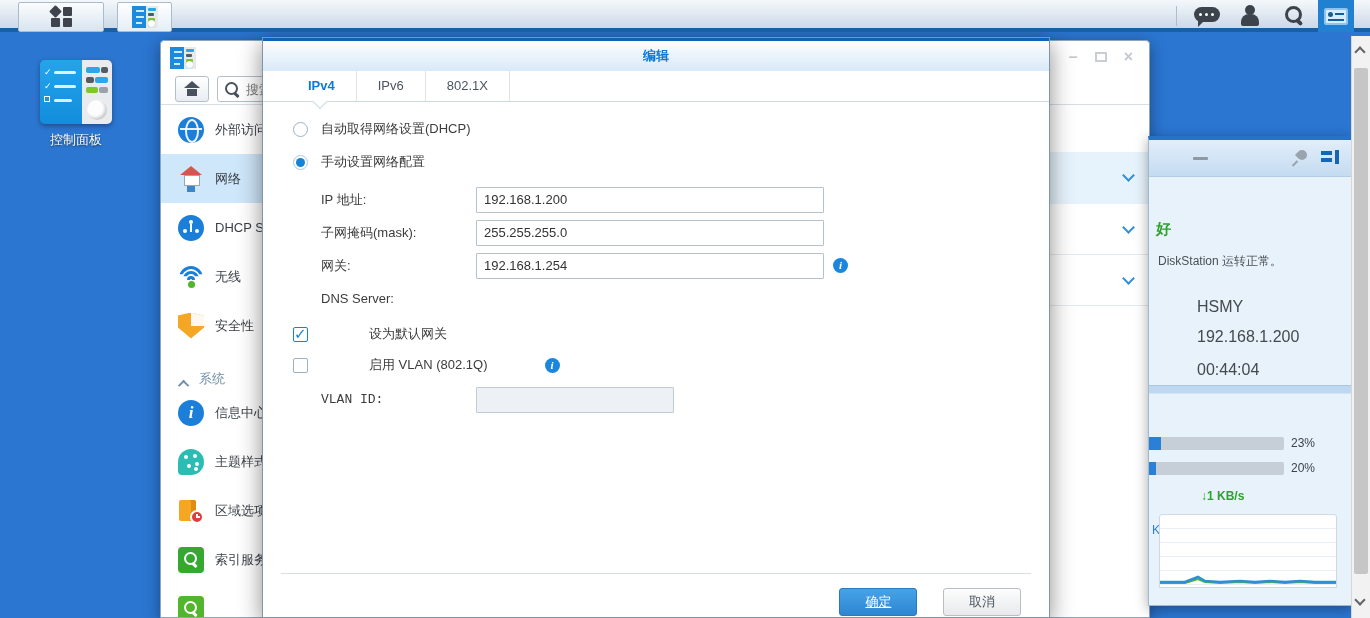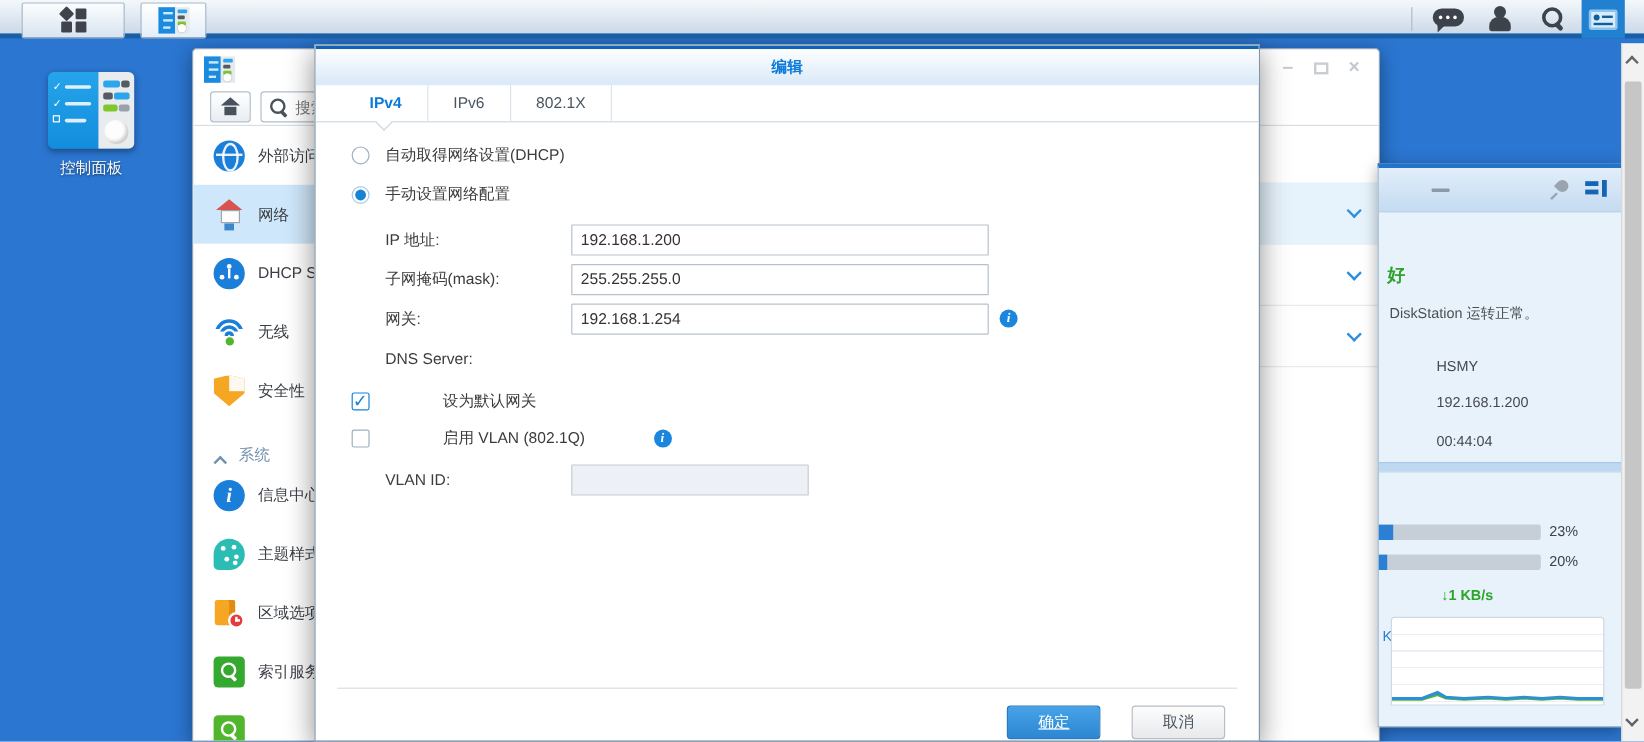--- a/index.html
+++ b/index.html
@@ -151,42 +151,42 @@
   .field-row { margin:0 0 6px 28px; display:flex; align-items:center; height:27px; }
   .field-row .flabel { width:155px; flex:0 0 155px; }
   .txt { width:348px; height:26px; border:1px solid #b6c1cc; border-radius:1px; padding:0 7px; font-size:13px; color:#333; font-family:inherit; outline:none; }
   .txt:disabled { background:#edf1f5; border-color:#c3ccd4; width:198px; }
   .info-ic { position:relative; width:15px; height:15px; background:#1b86dd; border-radius:50%; color:#fff; flex:0 0 15px;
     font-family:"Liberation Serif",serif; font-style:italic; font-weight:bold; font-size:11px; line-height:15px; text-align:center; margin-left:9px; cursor:pointer; }
   .cbx-row { margin:13px 0 0 0; display:flex; align-items:center; cursor:pointer;gap:48px; }
   .cbx { position:relative; width:15px; height:15px; border:1px solid #9db0c0; background:#fff; border-radius:2px; margin-right:13px; flex:0 0 15px; }
   .cbx.checked { border-color:#1583d6; }
   .cbx.checked::after { content:"\2713"; position:absolute; left:0px; top:-3px; color:#1583d6; font-weight:bold; font-size:15px; }
-  .vlan-row { margin:12px 0 0 28px; }
+  .vlan-row { margin:12px 0 0 28px;font-family:Liberation Mono, monospace; }
   .dlg-footer { position:absolute; left:18px; right:18px; bottom:0; height:44px; border-top:1px solid #d9dee3; text-align:right; }
   .btn { height:28px; padding:0 25px; font-size:13px; border-radius:3px; margin-top:14px; cursor:pointer; font-family:inherit; }
   .btn-ok { background:linear-gradient(#46a3e8,#2e86d1); border:1px solid #2a7abe; color:#fff; margin-right:22px;text-decoration:underline; }
   .btn-cancel { background:linear-gradient(#fdfdfd,#e7e9eb); border:1px solid #b8bec4; color:#4a5560; margin-right:10px; }
 
   
   .widget-panel { position:absolute; left:1148px; top:136px; width:204px; height:470px; background:#e8f2fb;
     border:1px solid #9fb9d0; border-top:4px solid #2573c8; box-shadow:0 3px 12px rgba(0,0,0,.35); z-index:5; overflow:hidden; }
   .wp-header { position:relative; height:37px; background:linear-gradient(#e2eefa,#c4dbf1); border-bottom:1px solid #b3cce4; }
   .wp-min { position:absolute; left:44px; top:17px; width:15px; height:3px; background:#8d99a5; border-radius:1px; cursor:pointer; }
   .pin-ic { position:absolute; right:42px; top:9px; width:18px; height:18px; cursor:pointer; }
   .pin-ic::before { content:""; position:absolute; left:6px; top:1px; width:10px; height:10px; background:#9aa4ae; border-radius:50% 50% 50% 0; transform:rotate(45deg); }
   .pin-ic::after { content:""; position:absolute; left:3px; top:11px; width:2px; height:7px; background:#9aa4ae; transform:rotate(45deg); }
   .panel-ic { position:absolute; right:12px; top:10px; width:18px; height:15px; cursor:pointer; }
   .panel-ic i { position:absolute; background:#1565b5; }
   .panel-ic i:nth-child(1){ left:0; top:1px; width:11px; height:4px; }
   .panel-ic i:nth-child(2){ left:0; top:8px; width:11px; height:4px; }
   .panel-ic i:nth-child(3){ right:0; top:0; width:4px; height:14px; }
   .wp-status { position:absolute; left:7px; top:80px; color:#2fa12f; font-size:15px; font-weight:bold; }
   .wp-msg { position:absolute; left:9px; top:113px; color:#4a4f55; font-size:12px; white-space:nowrap; }
-  .wp-val { position:absolute; left:48px; color:#44494f; font-size:12px; }
+  .wp-val { position:absolute; left:48px; color:#44494f; font-size:16px; }
   .v1 { top:158px; } .v2 { top:188px; } .v3 { top:221px; }
   .wp-divider { position:absolute; left:0; right:0; top:245px; height:9px; background:#bdd8f0; border-top:1px solid #a9c8e6; border-bottom:1px solid #d2e5f6; }
   .pbar { position:absolute; left:-25px; width:160px; height:13px; background:#c6cfd8; border-radius:2px; overflow:hidden; }
   .pbar .fill { height:100%; background:#2b7fd4; }
   .pb1 { top:297px; } .pb2 { top:322px; }
   .pct { position:absolute; left:142px; color:#3c4248; font-size:12px; }
   .pc1 { top:296px; } .pc2 { top:321px; }
   .spd-up { position:absolute; left:3px; top:362px; color:#2b7fd4; font-size:12px;margin-top:21px; }
   .spd-dn { position:absolute; left:52px; top:349px; color:#2ba52b; font-size:12px; font-weight:bold; }
   .wp-chart { position:absolute; left:10px; top:374px; width:178px; height:74px; background:#fff; border:1px solid #cdd9e3; border-radius:3px 3px 0 0;

